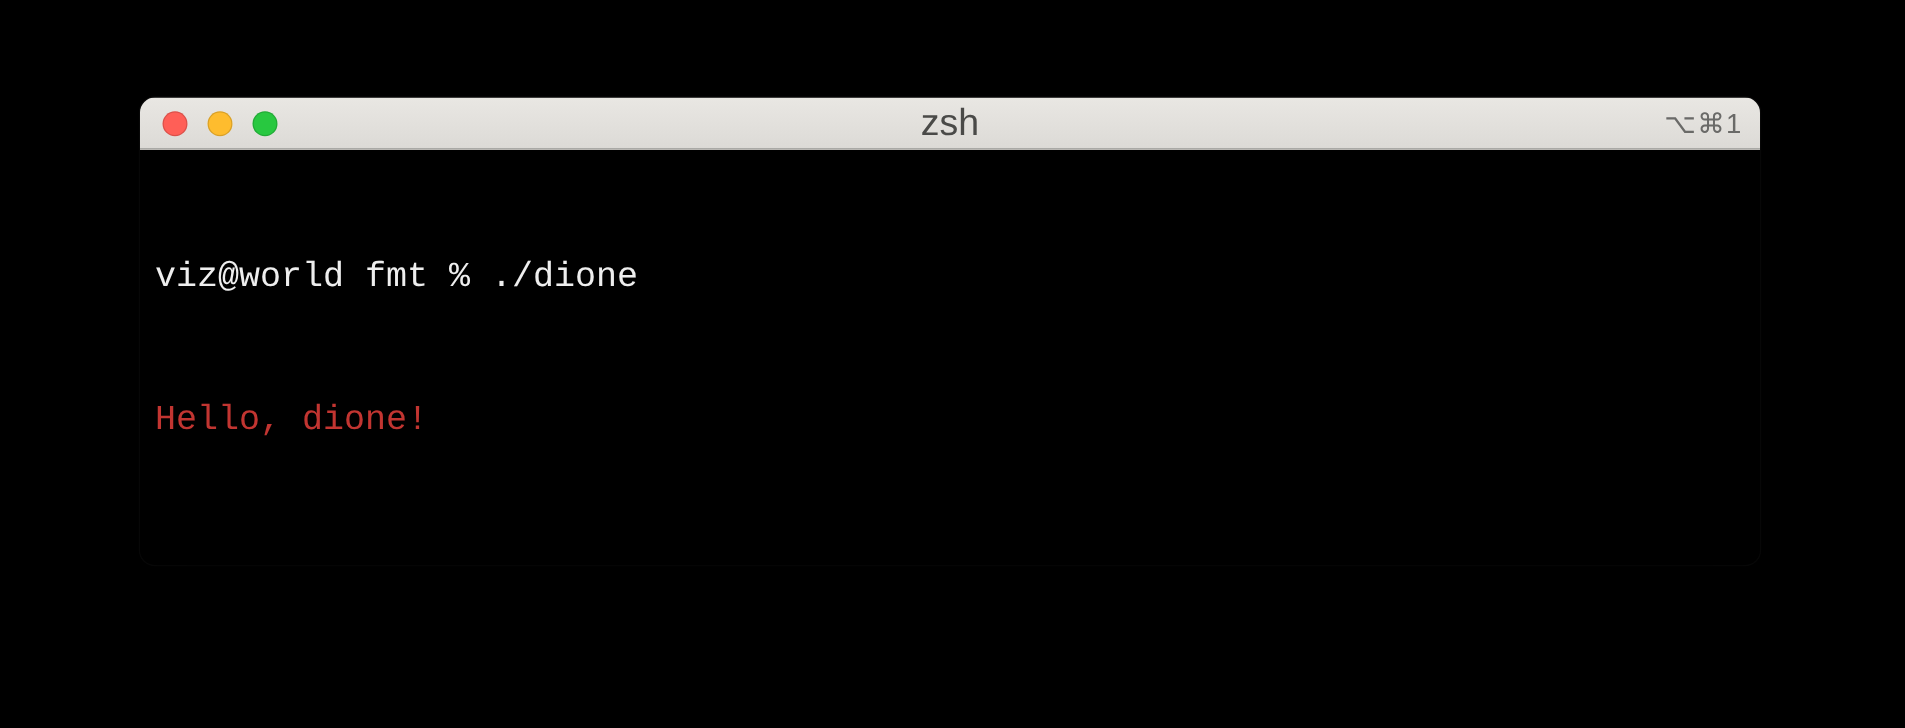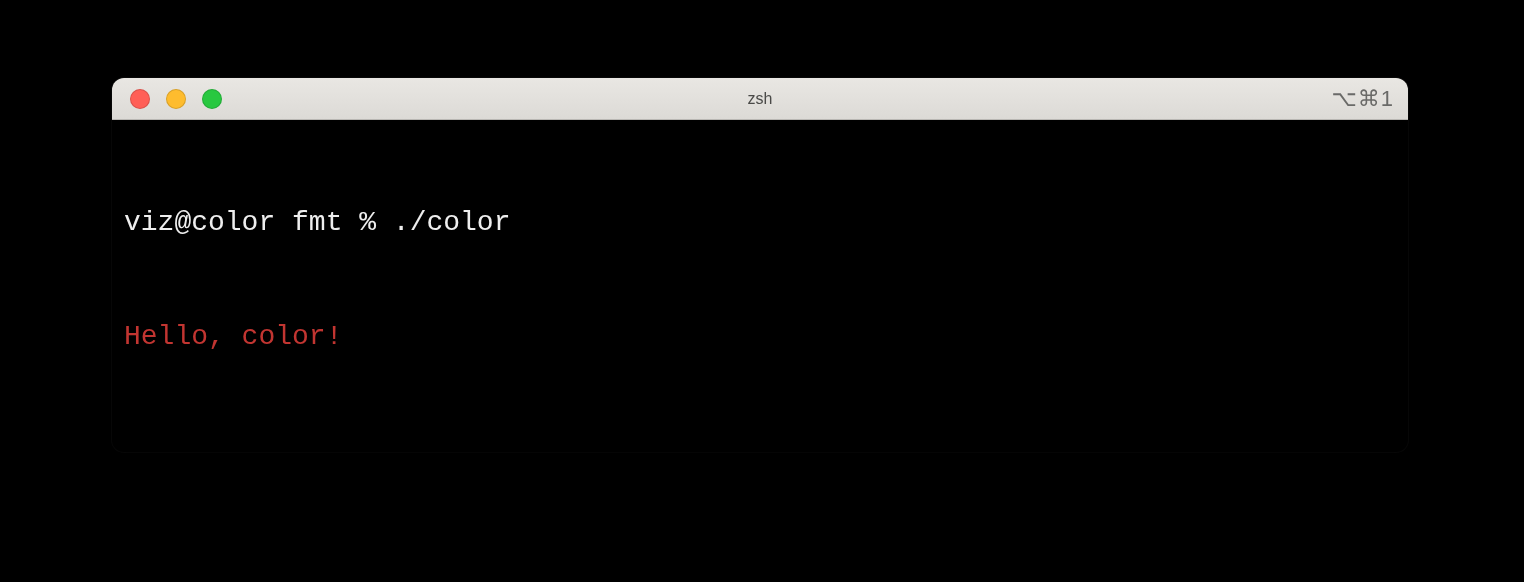--- a/index.html
+++ b/index.html
@@ -39,21 +39,21 @@
       width: 20px; height: 20px; border-radius: 50%;
       box-shadow: inset 0 0 0 1px rgba(0,0,0,0.15);
     }
     .dot.red    { background: #ff5f57; }
     .dot.yellow { background: #febc2e; }
     .dot.green  { background: #28c840; }
     .title {
       position: absolute;
       left: 0; right: 0;
       text-align: center;
-      font-size: 16px;
+      font-size: 30px;
       color: #4a4a48;
       pointer-events: none;
     }
     .shortcut {
       position: absolute;
       right: 14px;
       font-size: 22px;
       color: #6a6a68;
       letter-spacing: 1px;
     }
@@ -84,19 +84,19 @@
     <div class="traffic-lights">
       <div class="dot red"></div>
       <div class="dot yellow"></div>
       <div class="dot green"></div>
     </div>
     <div class="title">zsh</div>
     <div class="shortcut">⌥⌘1</div>
   </div>
 
   <div class="term-body">
-    <span class="line"><span>viz@color fmt % </span><span>./color</span></span>
-    <span class="line"><span class="fg-red">Hello, color!</span></span>
+    <span class="line"><span>viz@world fmt % </span><span>./dione</span></span>
+    <span class="line"><span class="fg-red">Hello, dione!</span></span>
     
     
   </div>
 
 </div>
 
 </body></html>

